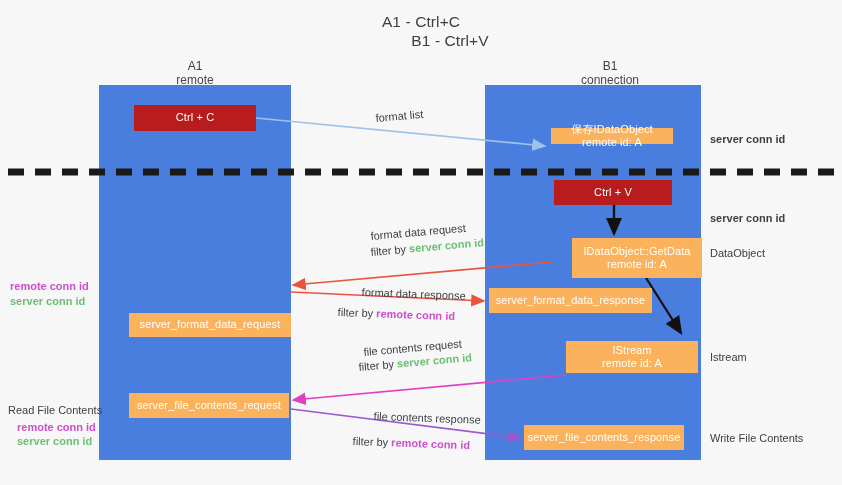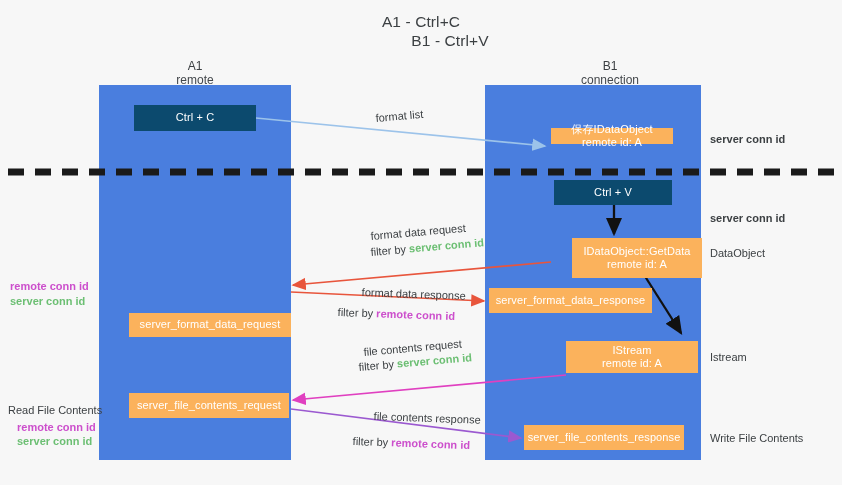--- a/index.html
+++ b/index.html
@@ -32,21 +32,21 @@
   
   .lane{position:absolute;background:#4a7ede;}
 
   
   .node{
     position:absolute;box-sizing:border-box;
     display:flex;flex-direction:column;align-items:center;justify-content:center;
     color:#ffffff;font-size:11px;line-height:13.5px;text-align:center;
     letter-spacing:.1px;
   }
-  .node.green{background:#0c4a6e;}
+  .node.green{background:#b91c1c;}
   .node.orange{background:#fbb25c;}
   .node .l1{display:block;}
   .node .l2{display:block;}
 
   
   .lbl{position:absolute;font-size:11px;line-height:14px;color:#3c4043;white-space:nowrap;}
   .green-t{color:#6cbf73;font-weight:bold;}
   .pink-t{color:#cc4fcc;font-weight:bold;}
   .stack{position:absolute;font-size:11px;line-height:14.5px;white-space:nowrap;}
   .right-note{position:absolute;font-size:11px;line-height:14px;color:#3c4043;white-space:nowrap;}

